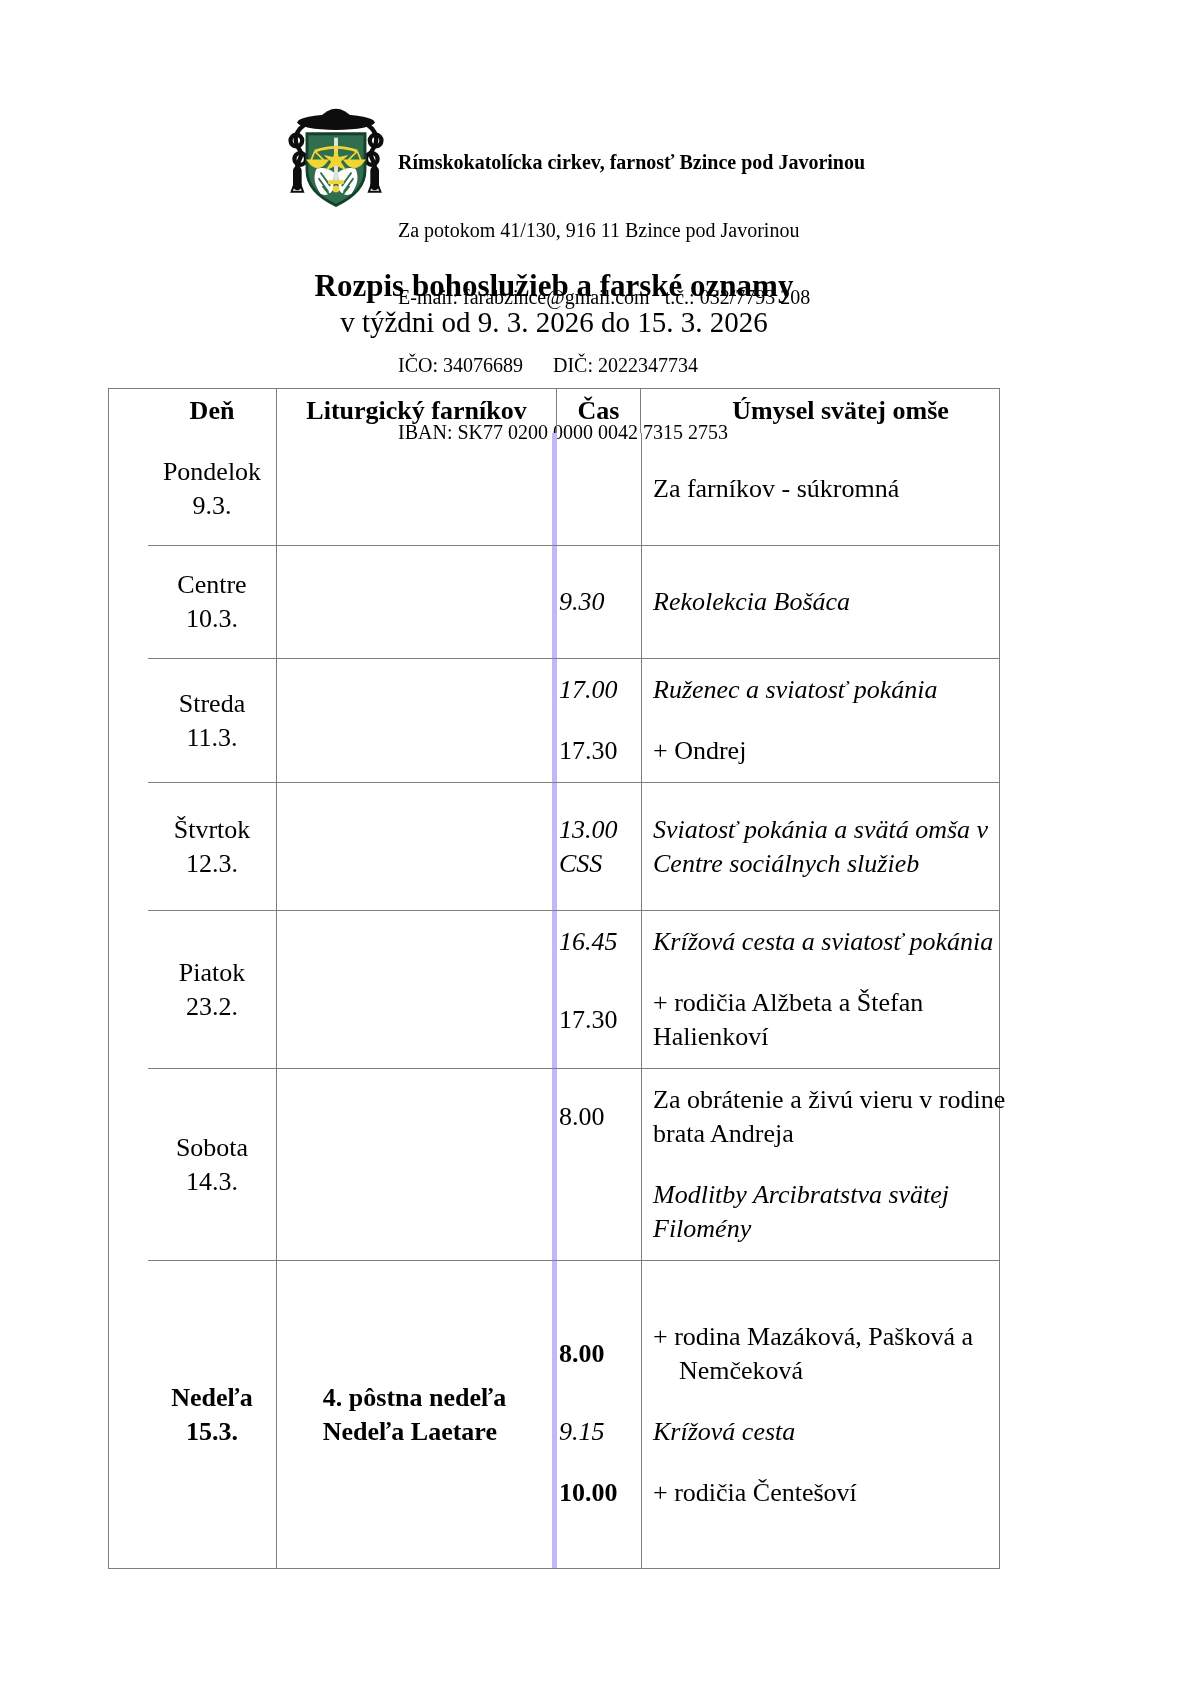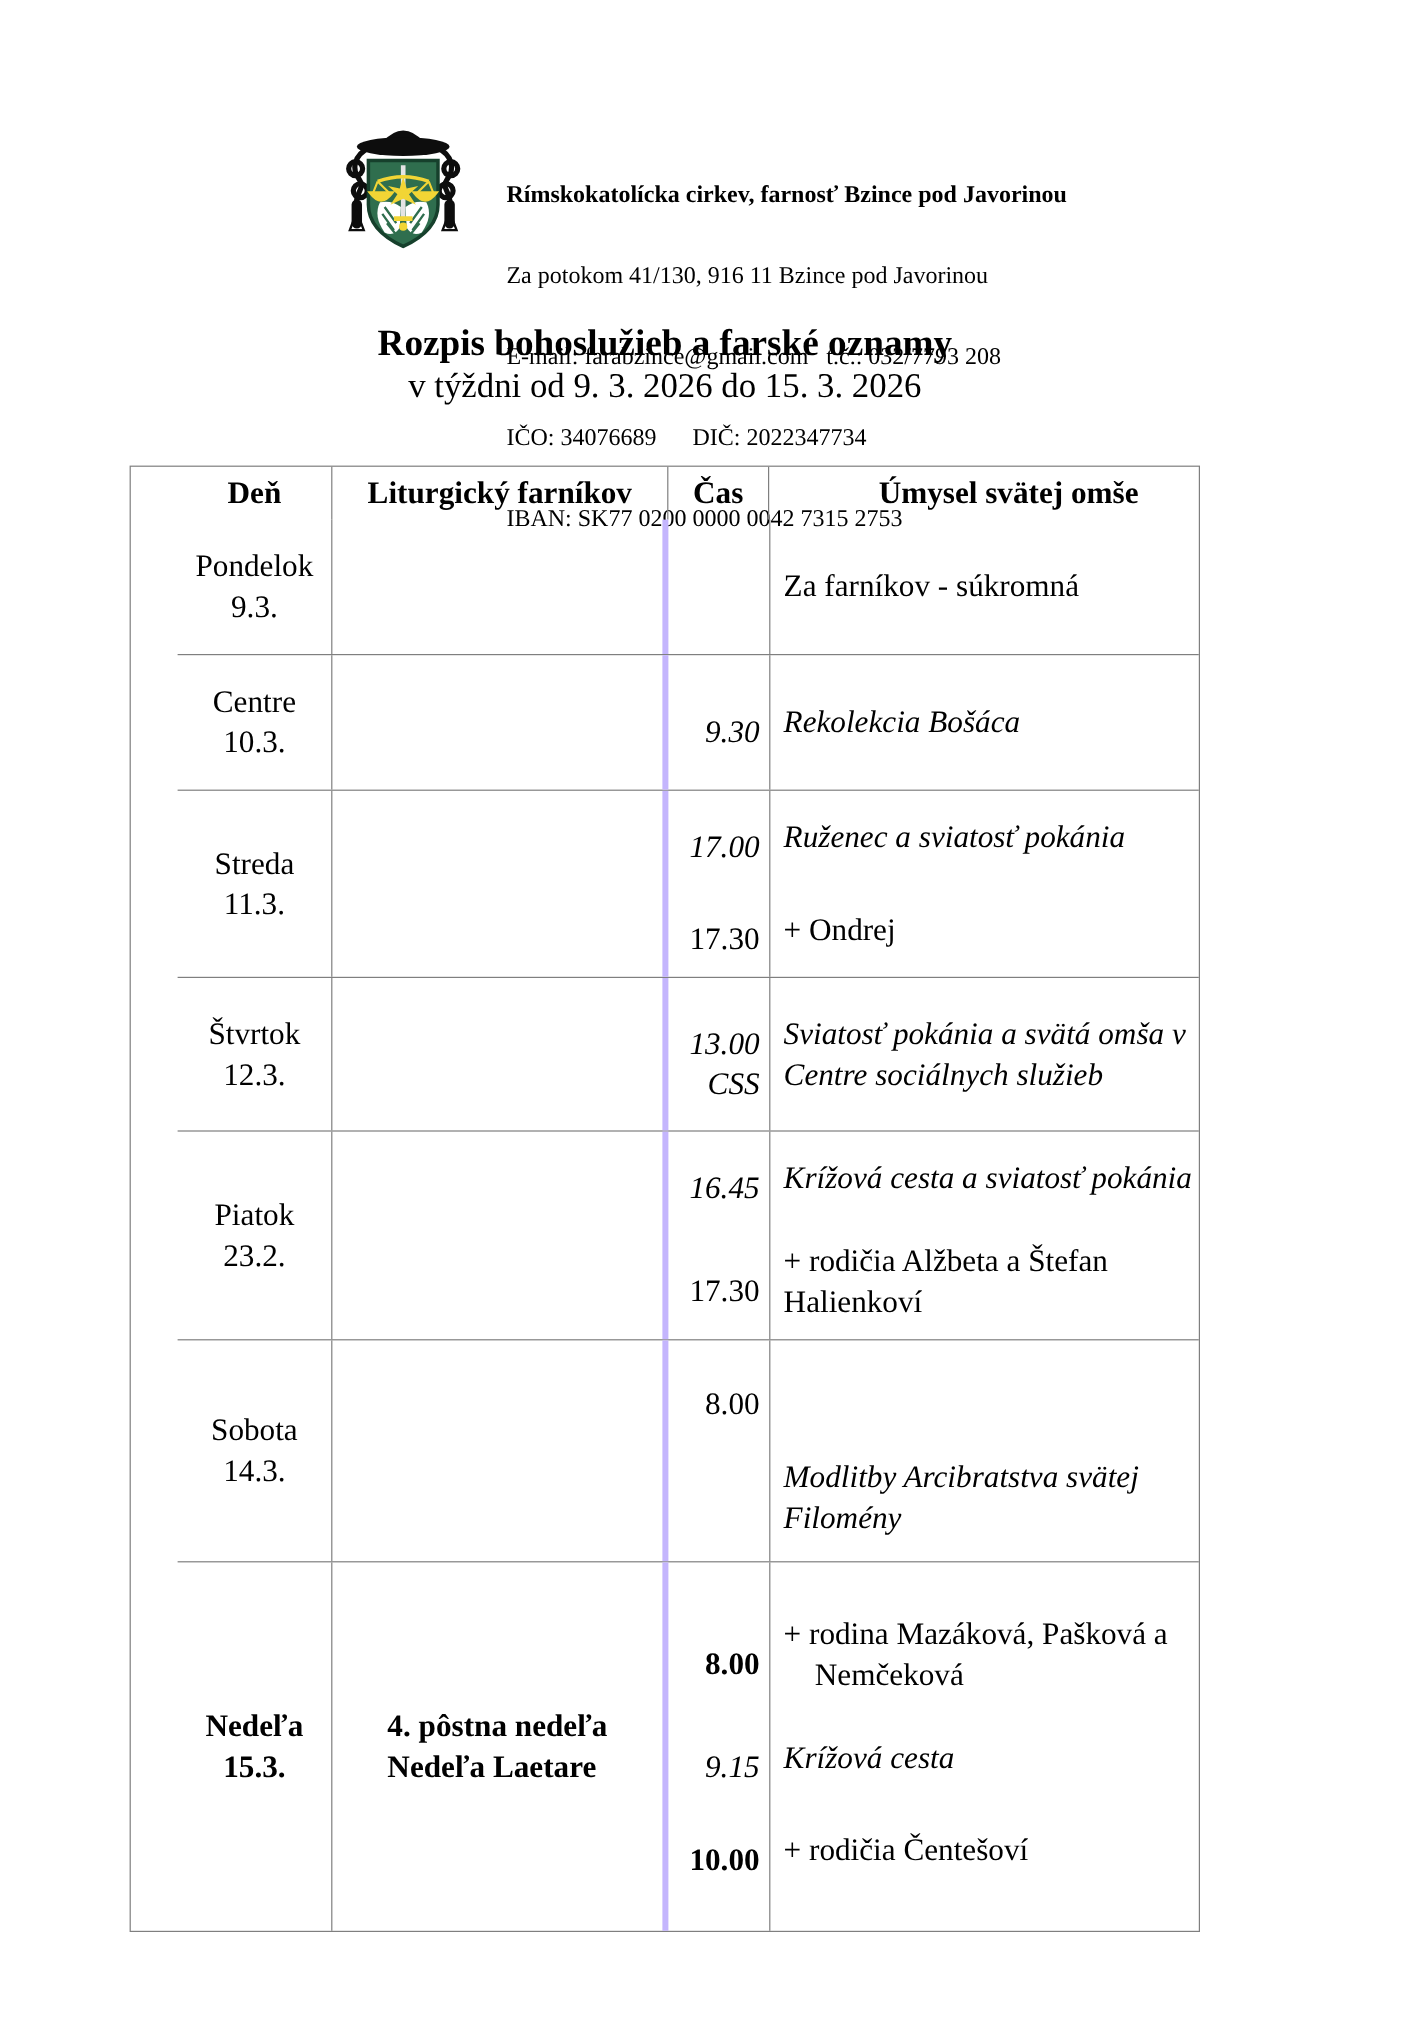--- a/index.html
+++ b/index.html
@@ -4,21 +4,21 @@
 <style>
   html,body{margin:0;padding:0;}
   body{
     width:1190px;height:1684px;background:#ffffff;color:#000;
     font-family:"Liberation Serif","DejaVu Serif",serif;
     position:relative;overflow:hidden;
   }
   
   .letterhead{
     position:absolute;left:278px;top:96px;
-    display:flex;align-items:flex-start;gap:28px;
+    display:flex;align-items:flex-start;gap:4px;
   }
   .crest{width:116px;height:122px;flex:0 0 auto;}
   .lh-text{padding-top:10px;font-size:20px;line-height:22.5px;white-space:pre-wrap;}
   .lh-text .org{font-weight:bold;}
   
   .title-wrap{
     position:absolute;left:108px;top:268px;width:892px;text-align:center;
   }
   .title-main{font-size:31px;font-weight:bold;line-height:36px;}
   .title-sub{font-size:29px;line-height:36px;}
@@ -57,21 +57,21 @@
     display:flex;flex-direction:column;justify-content:center;
     gap:27px;padding:14px 0;
   }
   .cell-sched::before{
     content:"";position:absolute;left:84px;top:0;bottom:0;width:1px;background:#7f7f7f;
   }
   .entry{
     display:grid;grid-template-columns:84px 1fr;align-items:center;
   }
   .entry .time{
-    text-align:right;padding:0 8px 0 2px;white-space:pre-wrap;line-height:34px;margin-top:16px;
+    text-align:left;padding:0 8px 0 2px;white-space:pre-wrap;line-height:34px;
   }
   .entry .intent{
     padding:0 8px 0 12px;white-space:pre-wrap;line-height:34px;
   }
   .it{font-style:italic;}
   .b{font-weight:bold;}
   
   .t-row:nth-of-type(2){min-height:112px;}
   .t-row:nth-of-type(3){min-height:113px;}
   .t-row:nth-of-type(4){min-height:114px;}
@@ -240,20 +240,22 @@
 
   <div class="t-row">
     <div class="cell cell-day">
       <span>Sobota</span>
       <span>14.3.</span>
     </div>
     <div class="cell cell-lit"></div>
     <div class="cell cell-sched">
   <div class="entry">
     <div class="time">8.00</div>
+    <div class="intent">Za obrátenie a živú vieru v rodine
+brata Andreja</div>
   </div>
 
   <div class="entry">
     <div class="time"></div>
     <div class="intent it">Modlitby Arcibratstva svätej
 Filomény</div>
   </div>
 </div>
   </div>
 

